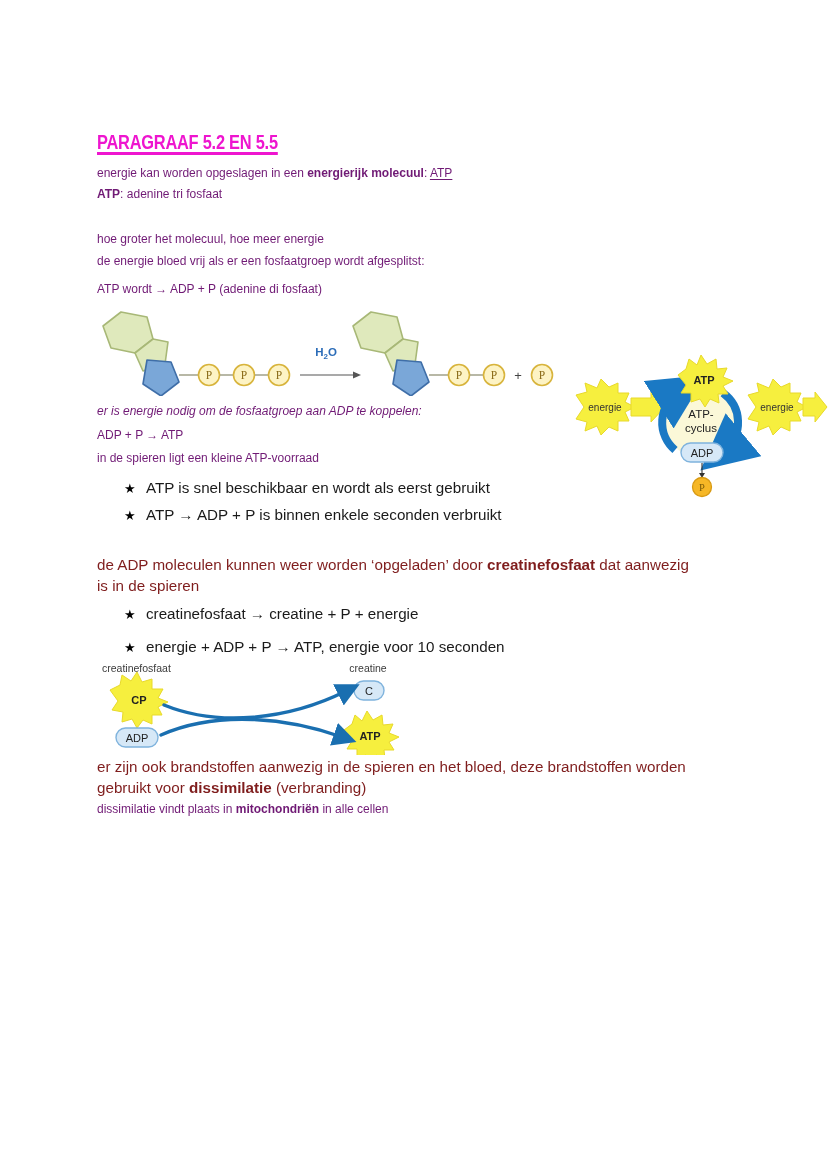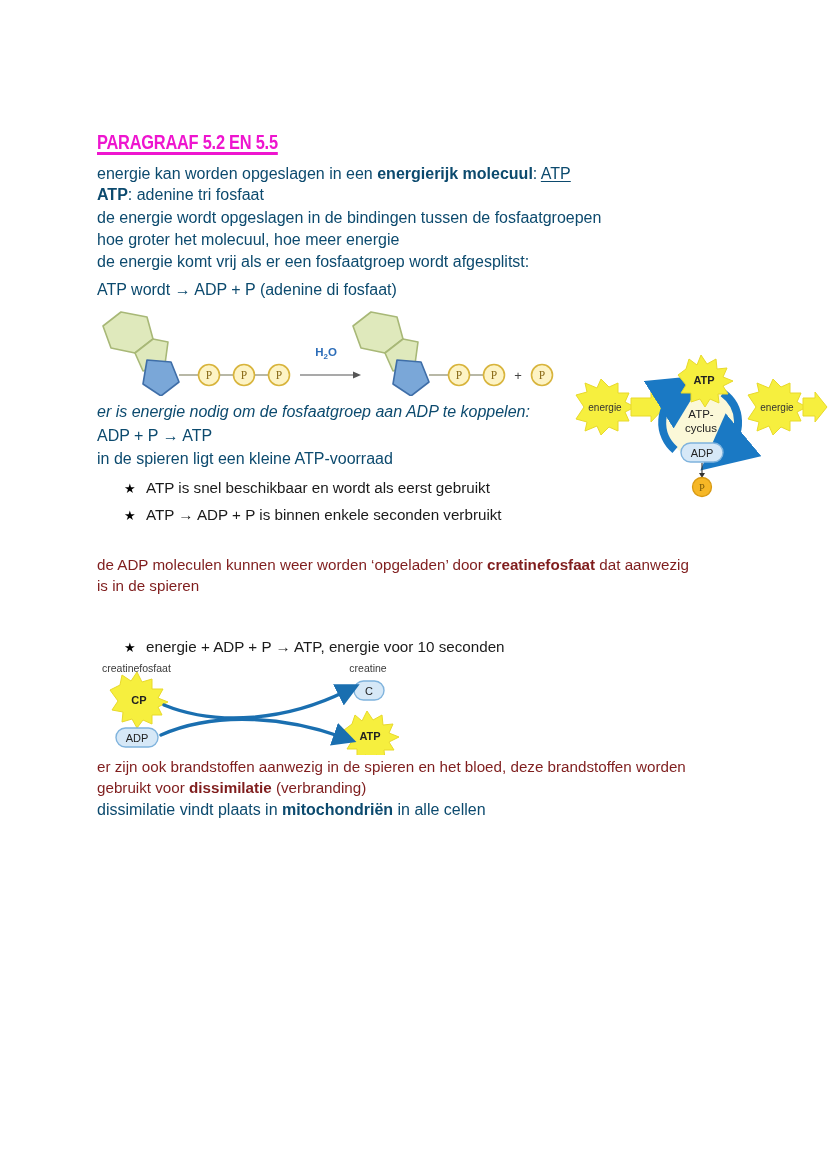--- a/index.html
+++ b/index.html
@@ -36,24 +36,24 @@
     white-space: nowrap;
     text-decoration: underline;
     text-decoration-thickness: 2.5px;
     text-underline-offset: 3px;
   }
 
   
   .line {
     position: absolute;
     left: 97px;
-    font-size: 16px;
+    font-size: 12px;
     line-height: 19px;
     white-space: nowrap;
-    color: #0c4a6e;
+    color: #701a75;
   }
   .line b { font-weight: bold; }
   .u { text-decoration: underline; text-underline-offset: 2px; }
 
   .para {
     position: absolute;
     left: 97px;
     font-size: 15.2px;
     line-height: 21px;
     color: #7f1d1d;
@@ -80,23 +80,22 @@
 <body>
 
 <div id="page">
 
   <div id="title">PARAGRAAF 5.2 EN 5.5</div>
 
   <div class="line" style="top:136px;"><span>energie kan worden opgeslagen in een </span><b>energierijk molecuul</b><span>: </span><span class="u">ATP</span></div>
 
   <div class="line" style="top:157px;"><b>ATP</b><span>: adenine tri fosfaat</span></div>
 
-  <div class="line" style="top:180px;">de energie wordt opgeslagen in de bindingen tussen de fosfaatgroepen</div>
   <div class="line" style="top:202px;">hoe groter het molecuul, hoe meer energie</div>
-  <div class="line" style="top:224px;">de energie komt vrij als er een fosfaatgroep wordt afgesplitst:</div>
+  <div class="line" style="top:224px;">de energie bloed vrij als er een fosfaatgroep wordt afgesplitst:</div>
   <div class="line" style="top:252px;">ATP wordt → ADP + P (adenine di fosfaat)</div>
 
   <div class="diagram" style="left:95px; top:276px; width:470px; height:92px;">
     <svg width="470" height="92" viewBox="0 0 470 92" xmlns="http://www.w3.org/2000/svg">
 
       <polygon points="8,22 26,8 52,13 58,35 40,49 16,44" fill="#dfe9bc" stroke="#a8b877" stroke-width="1.6" stroke-linejoin="round"></polygon>
 
       <polygon points="58,35 40,49 48,67 70,60 73,38" fill="#dfe9bc" stroke="#a8b877" stroke-width="1.6" stroke-linejoin="round"></polygon>
 
       <path d="M 52,64 L 52,74" stroke="#9a9a80" stroke-width="1.4" fill="none"></path>
@@ -185,20 +184,21 @@
 
   <div class="line" style="top:374px;font-style:italic;">er is energie nodig om de fosfaatgroep aan ADP te koppelen:</div>
   <div class="line" style="top:398px;">ADP + P → ATP</div>
   <div class="line" style="top:421px;">in de spieren ligt een kleine ATP-voorraad</div>
 
   <div class="bullet" style="top:478px;"><span class="star">★</span><span>ATP → ADP + P is binnen enkele seconden verbruikt</span></div>
   <div class="bullet" style="top:451px;"><span class="star">★</span><span>ATP is snel beschikbaar en wordt als eerst gebruikt</span></div>
 
   <div class="para" style="top:526px; width:600px;"><span>de ADP moleculen kunnen weer worden ‘opgeladen’ door </span><b>creatinefosfaat</b><span> dat aanwezig is in de spieren</span></div>
 
+  <div class="bullet" style="top:577px;"><span class="star">★</span><span>creatinefosfaat → creatine + P + energie</span></div>
   <div class="bullet" style="top:610px;"><span class="star">★</span><span>energie + ADP + P → ATP, energie voor 10 seconden</span></div>
 
   <div class="diagram" style="left:98px; top:632px; width:320px; height:95px;">
     <svg width="320" height="95" viewBox="0 0 320 95" xmlns="http://www.w3.org/2000/svg">
       <defs>
         <marker id="crArrow" markerWidth="7" markerHeight="7" refX="2.5" refY="3.5" orient="auto">
           <polygon points="0,0 7,3.5 0,7" fill="#1a6fb0"></polygon>
         </marker>
       </defs>
 

